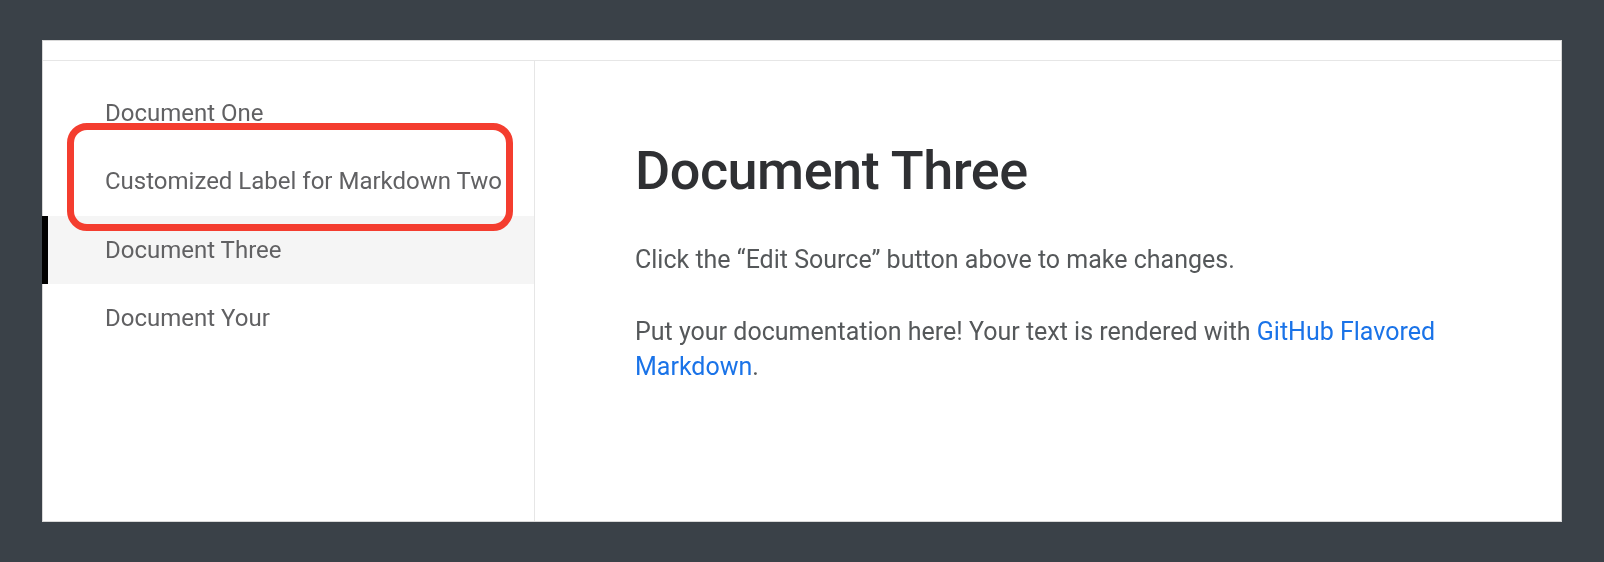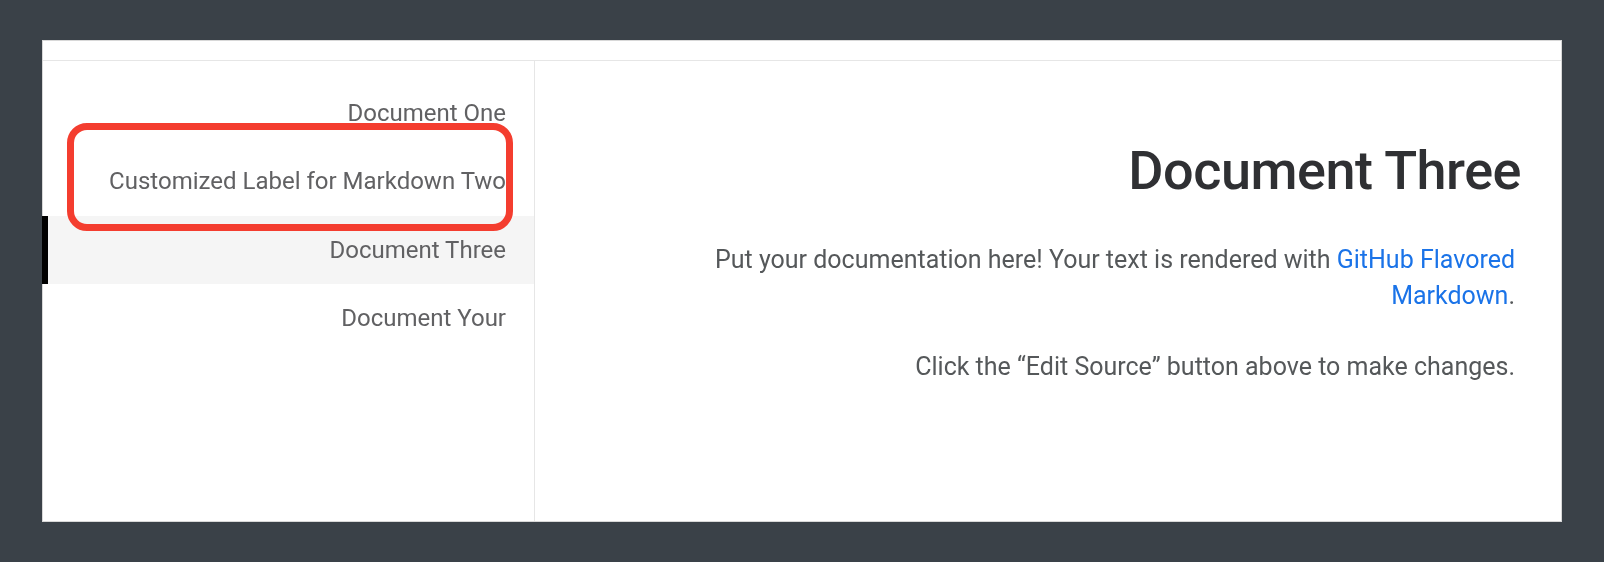--- a/index.html
+++ b/index.html
@@ -1,15 +1,15 @@
 <!DOCTYPE html>
 <html><head>
   <meta charset="utf-8">
   <style>
-    * { box-sizing: border-box; margin: 0; padding: 0; text-align: right; }
+    * { box-sizing: border-box; margin: 0; padding: 0; }
     body {
       background: #3a4148;
       font-family: -apple-system, BlinkMacSystemFont, "Segoe UI", Roboto, "Helvetica Neue", Arial, sans-serif;
       padding: 40px 42px;
       width: 1604px;
       height: 562px;
     }
     .panel {
       background: #ffffff;
       border: 1px solid #d8d8d8;
@@ -105,19 +105,19 @@
 
       <div class="nav-item">
         <span>Document Your</span>
       </div>
 
       <div class="highlight-box" id="hb" style="top: 62px; left: 24px; width: 446px; height: 108px;"></div>
     </div>
 
     <div class="content">
       <h1 class="page-title">Document Three</h1>
+      <p class="para">Click the “Edit Source” button above to make changes.</p>
       <p class="para">
         <span>Put your documentation here! Your text is rendered with </span><a href="#">GitHub Flavored Markdown</a><span>.</span>
       </p>
-      <p class="para">Click the “Edit Source” button above to make changes.</p>
     </div>
   </div>
 </div>
 
 </body></html>

